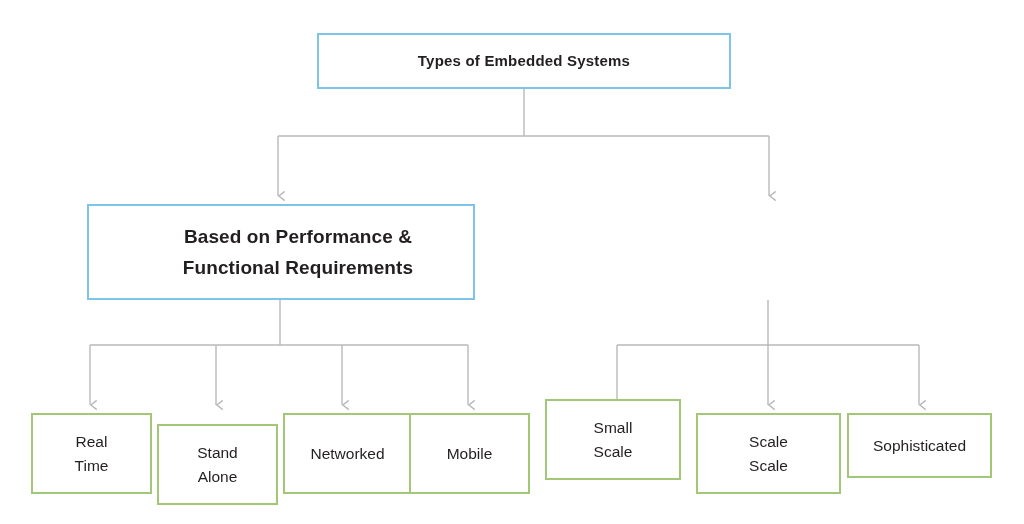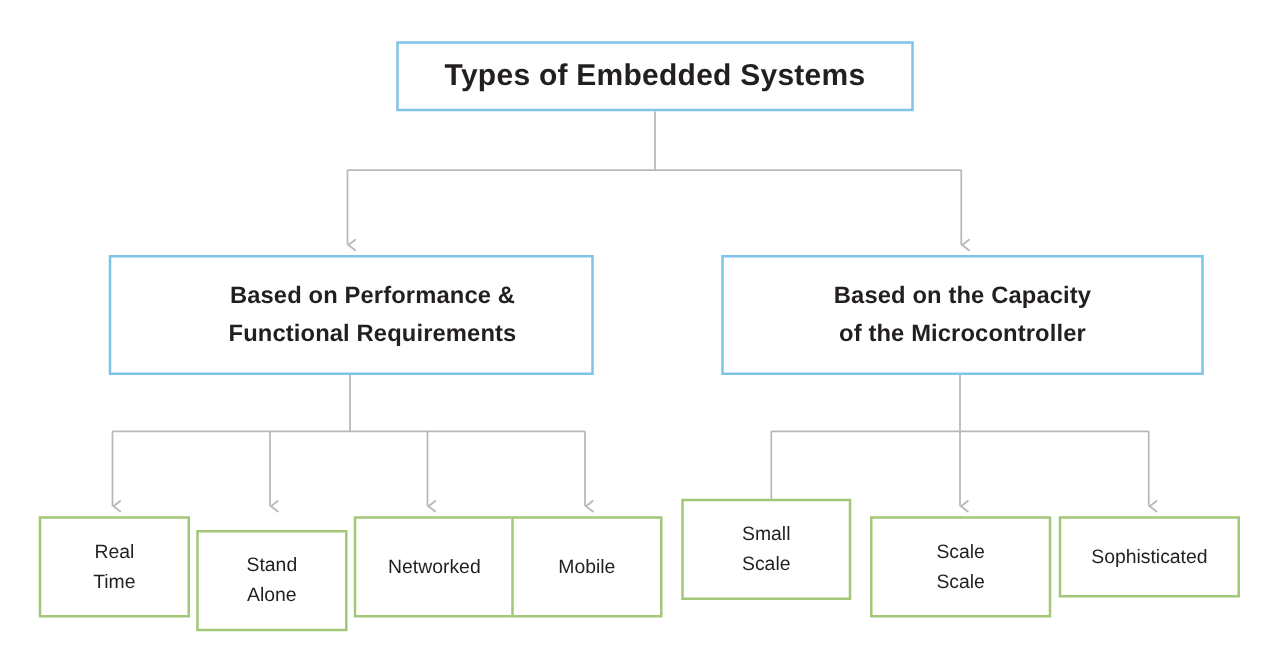--- a/index.html
+++ b/index.html
@@ -33,21 +33,21 @@
     background: #ffffff;
     display: flex;
     align-items: center;
     justify-content: center;
     text-align: center;
     color: #231f20;
     line-height: 1.35;
   }
   .node-root {
     border: 2px solid #7ec3e8;
-    font-size: 24px;
+    font-size: 15px;
     font-weight: 700;
     letter-spacing: 0.2px;
   }
   .node-branch {
     border: 2px solid #7ec3e8;
     font-size: 19px;
     font-weight: 600;
     letter-spacing: 0.1px;
   }
   .node-leaf {
@@ -102,26 +102,20 @@
     <span class="node-line">Types of Embedded Systems</span>
   </div>
 
   <div class="node node-branch" id="node-branch-0" style="left: 87px; top: 204px; width: 388px; height: 96px; padding-left: 34px;">
     <div>
       <span class="node-line">Based on Performance &amp;</span>
       <span class="node-line">Functional Requirements</span>
     </div>
   </div>
 
-  <div class="node node-branch" id="node-branch-1" style="left: 577px; top: 204px; width: 386px; height: 96px;">
-    <div>
-      <span class="node-line">Based on the Capacity</span>
-      <span class="node-line">of the Microcontroller</span>
-    </div>
-  </div>
 
   <div class="node node-leaf" id="node-leaf-0" style="left: 31px; top: 413px; width: 121px; height: 81px; justify-content: center;">
     <div>
       <span class="node-line">Real</span>
       <span class="node-line">Time</span>
     </div>
   </div>
 
   <div class="node node-leaf" id="node-leaf-1" style="left: 157px; top: 424px; width: 121px; height: 81px;">
     <div>

